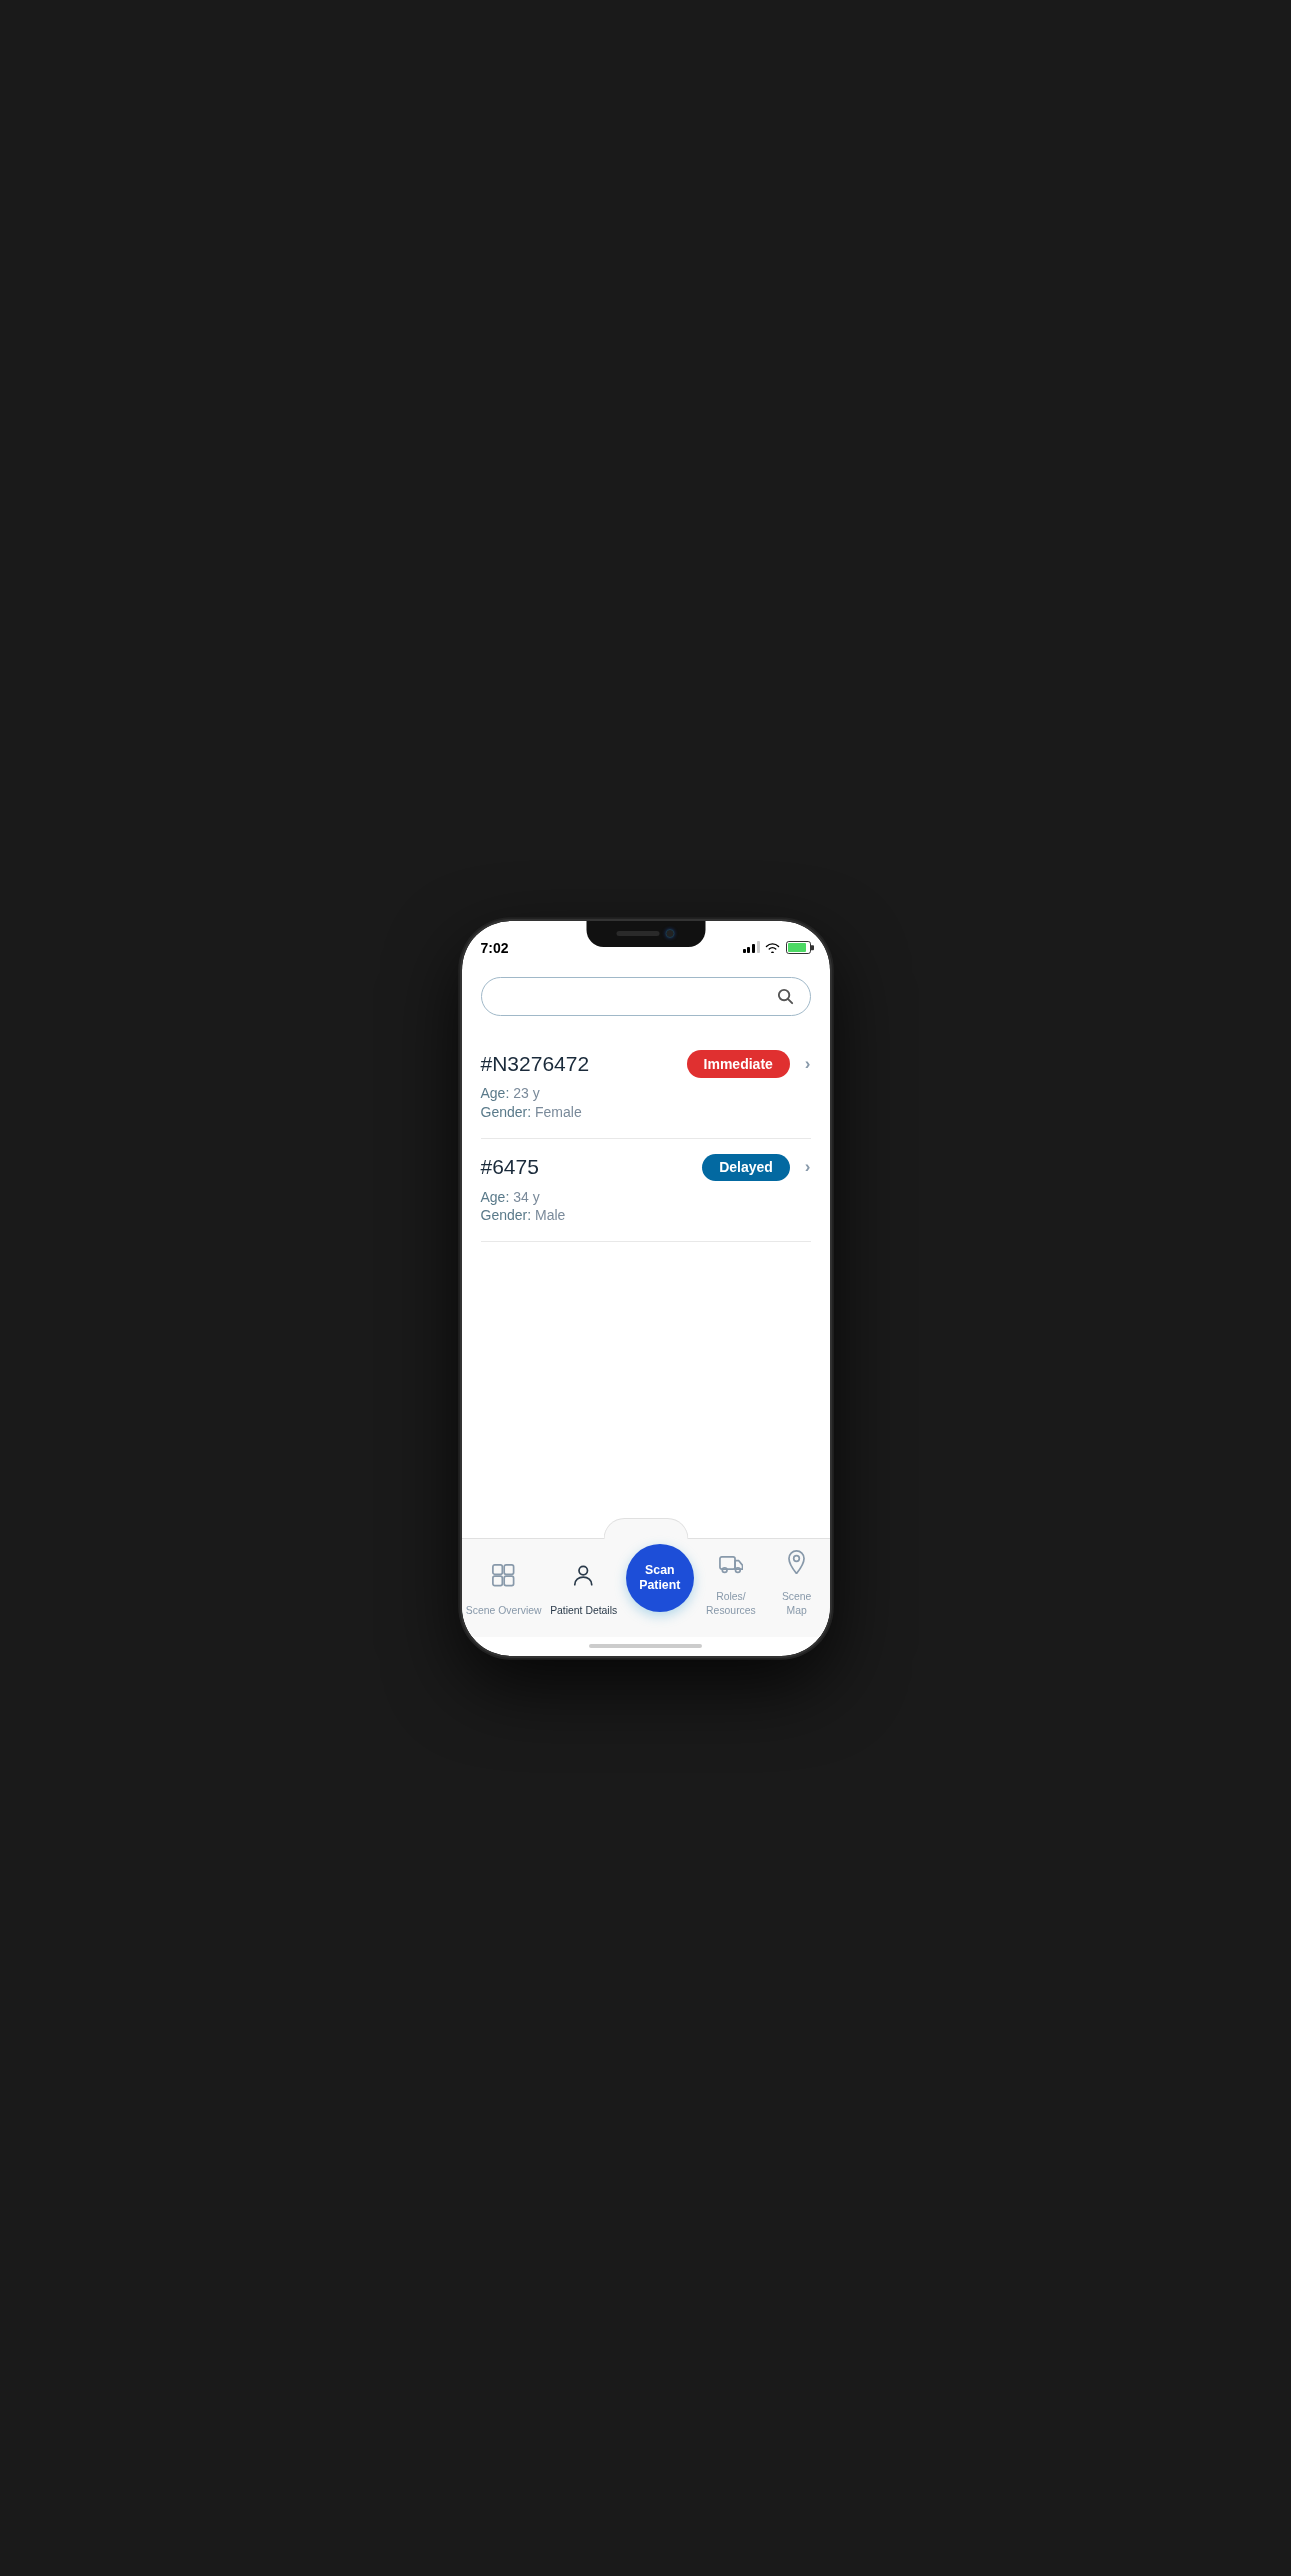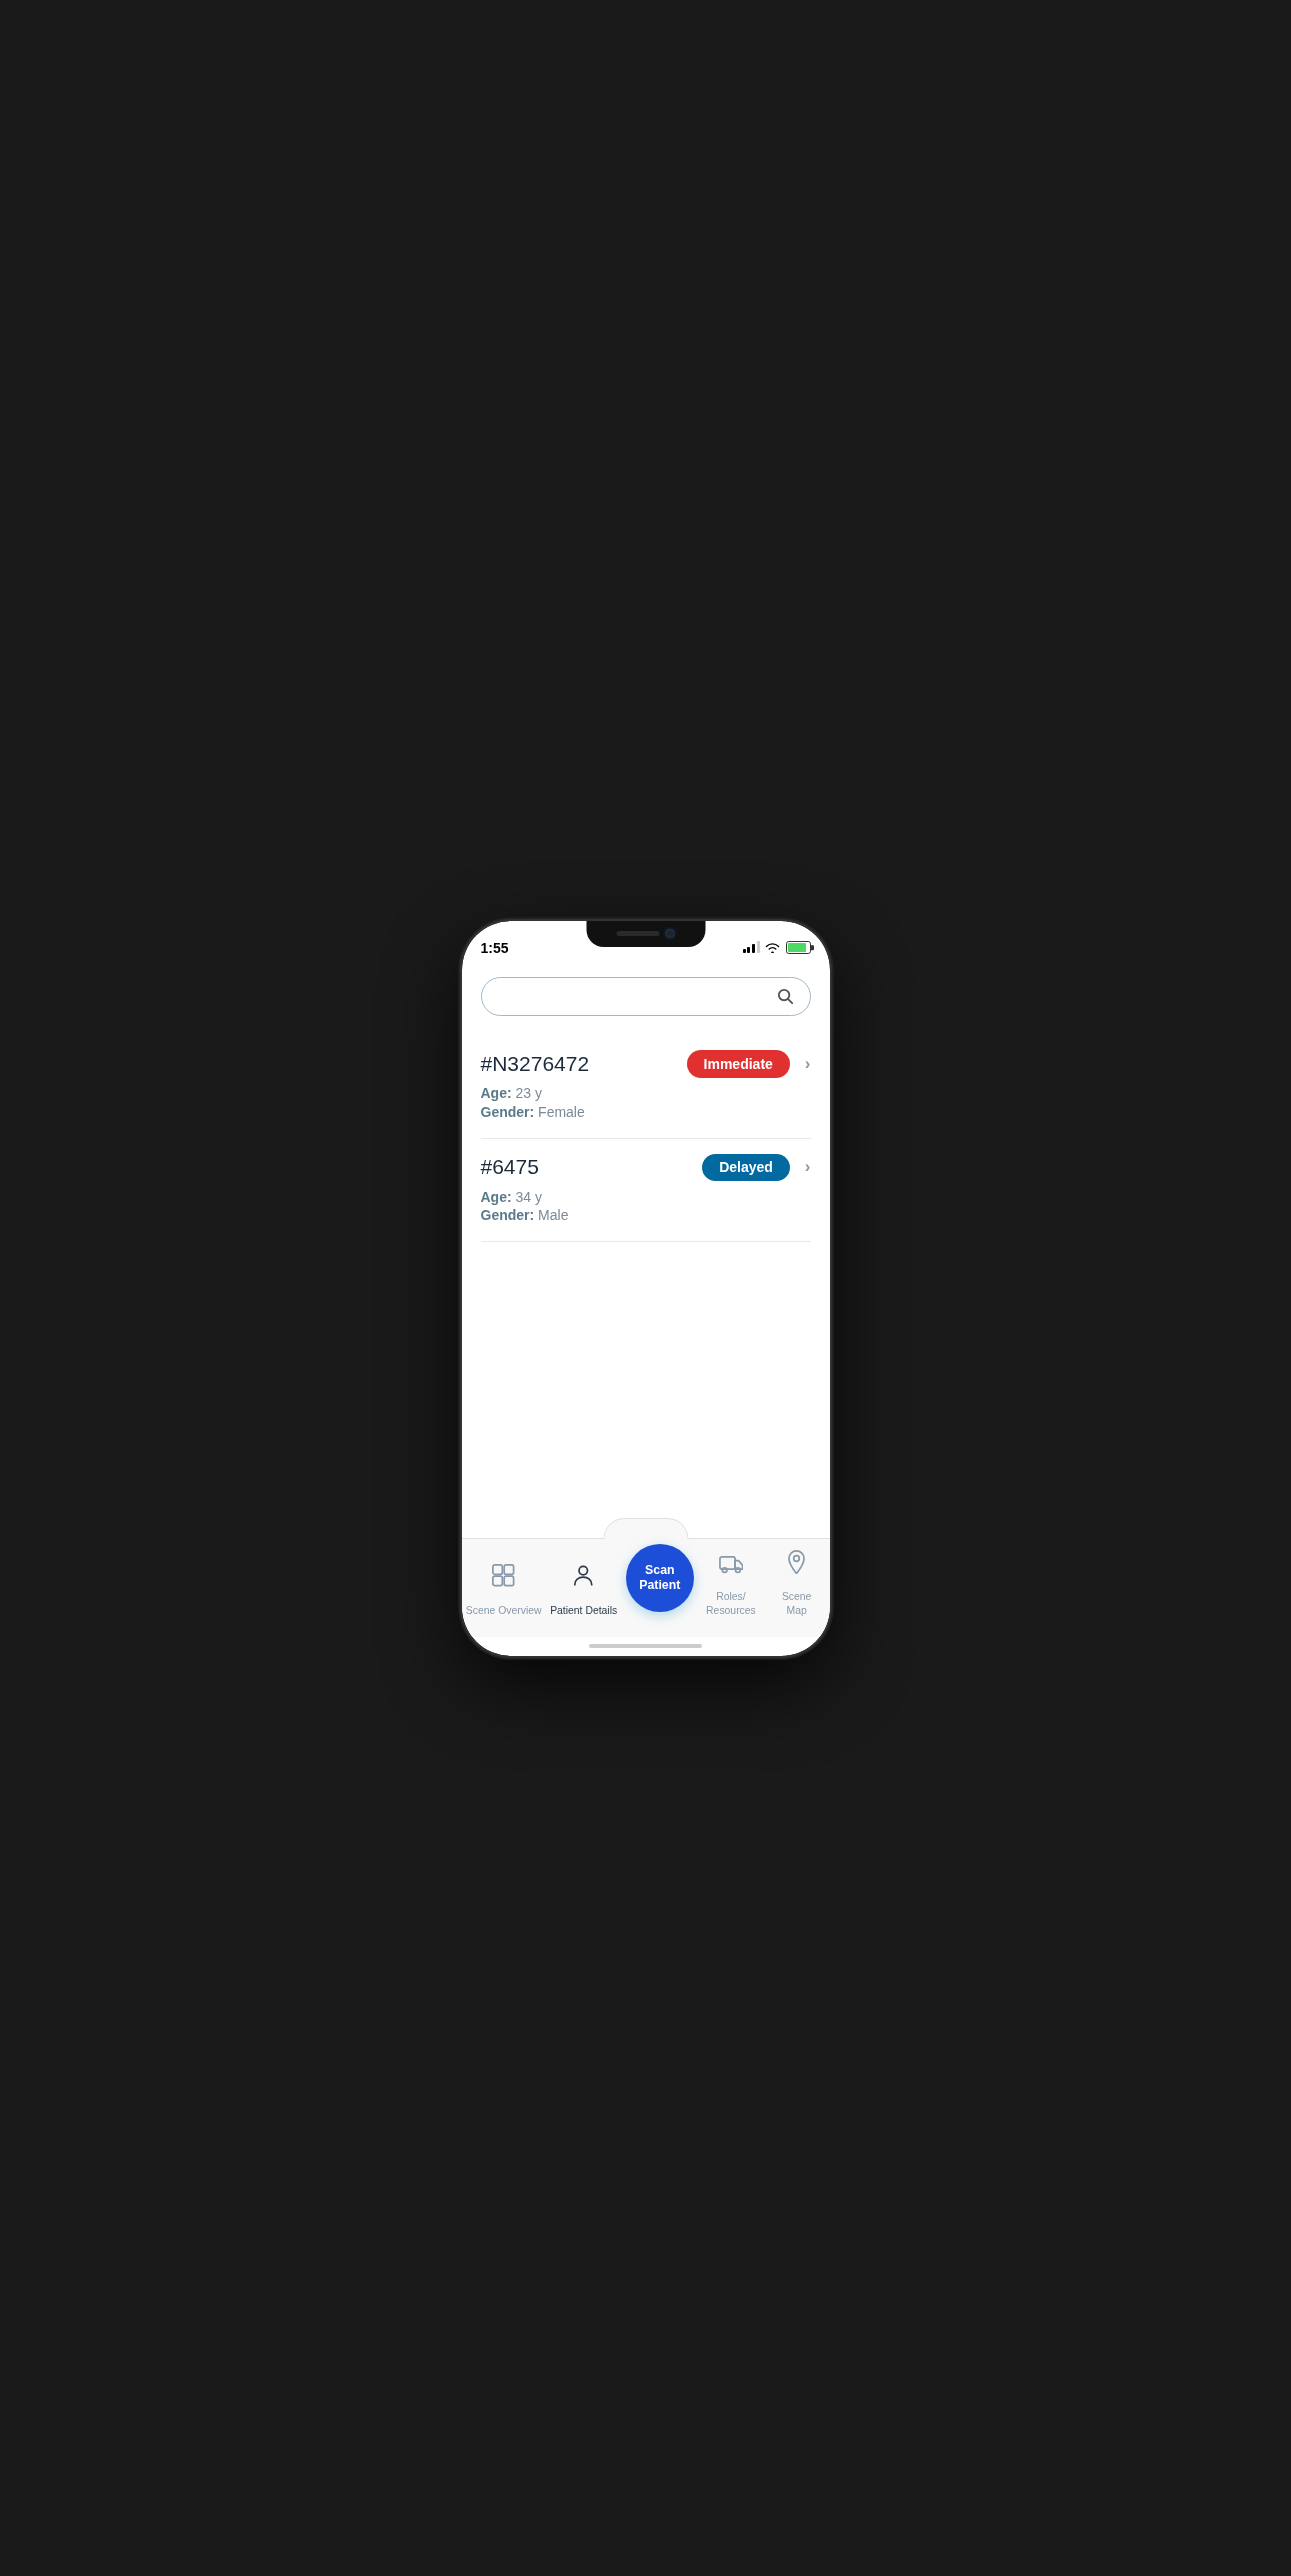--- a/index.html
+++ b/index.html
@@ -248,21 +248,21 @@
       font-weight: 600;
     }
 
     .patient-detail {
       font-size: 14px;
       color: #7a8a9a;
       margin-bottom: 2.8px;
     }
 
     .patient-detail span.label {
-      font-weight: 700;
+      font-weight: 400;
       color: #5a7a8a;
     }
 
     
     .bottom-nav {
       flex-shrink: 0;
       background: #f8f8f8;
       border-top: 0.9px solid #e0e0e0;
       padding: 0 0 19px;
       position: relative;
@@ -381,21 +381,21 @@
 
 <div class="phone-frame">
   <div class="screen">
 
     <div class="notch">
       <div class="notch-speaker"></div>
       <div class="notch-camera"></div>
     </div>
 
     <div class="status-bar">
-      <span class="status-time">1:55</span>
+      <span class="status-time">7:02</span>
       <div class="status-icons">
         <div class="signal-bars">
           <div class="signal-bar" style="height:3.8px"></div>
           <div class="signal-bar" style="height:6.6px"></div>
           <div class="signal-bar" style="height:9.4px"></div>
           <div class="signal-bar" style="height:12.3px; background:#ccc"></div>
         </div>
         <span class="wifi-icon">
           <svg width="15" height="11.3" viewBox="0 0 16 12">
             <path d="M8 10a1.5 1.5 0 1 1 0 3 1.5 1.5 0 0 1 0-3z" fill="#000"></path>

